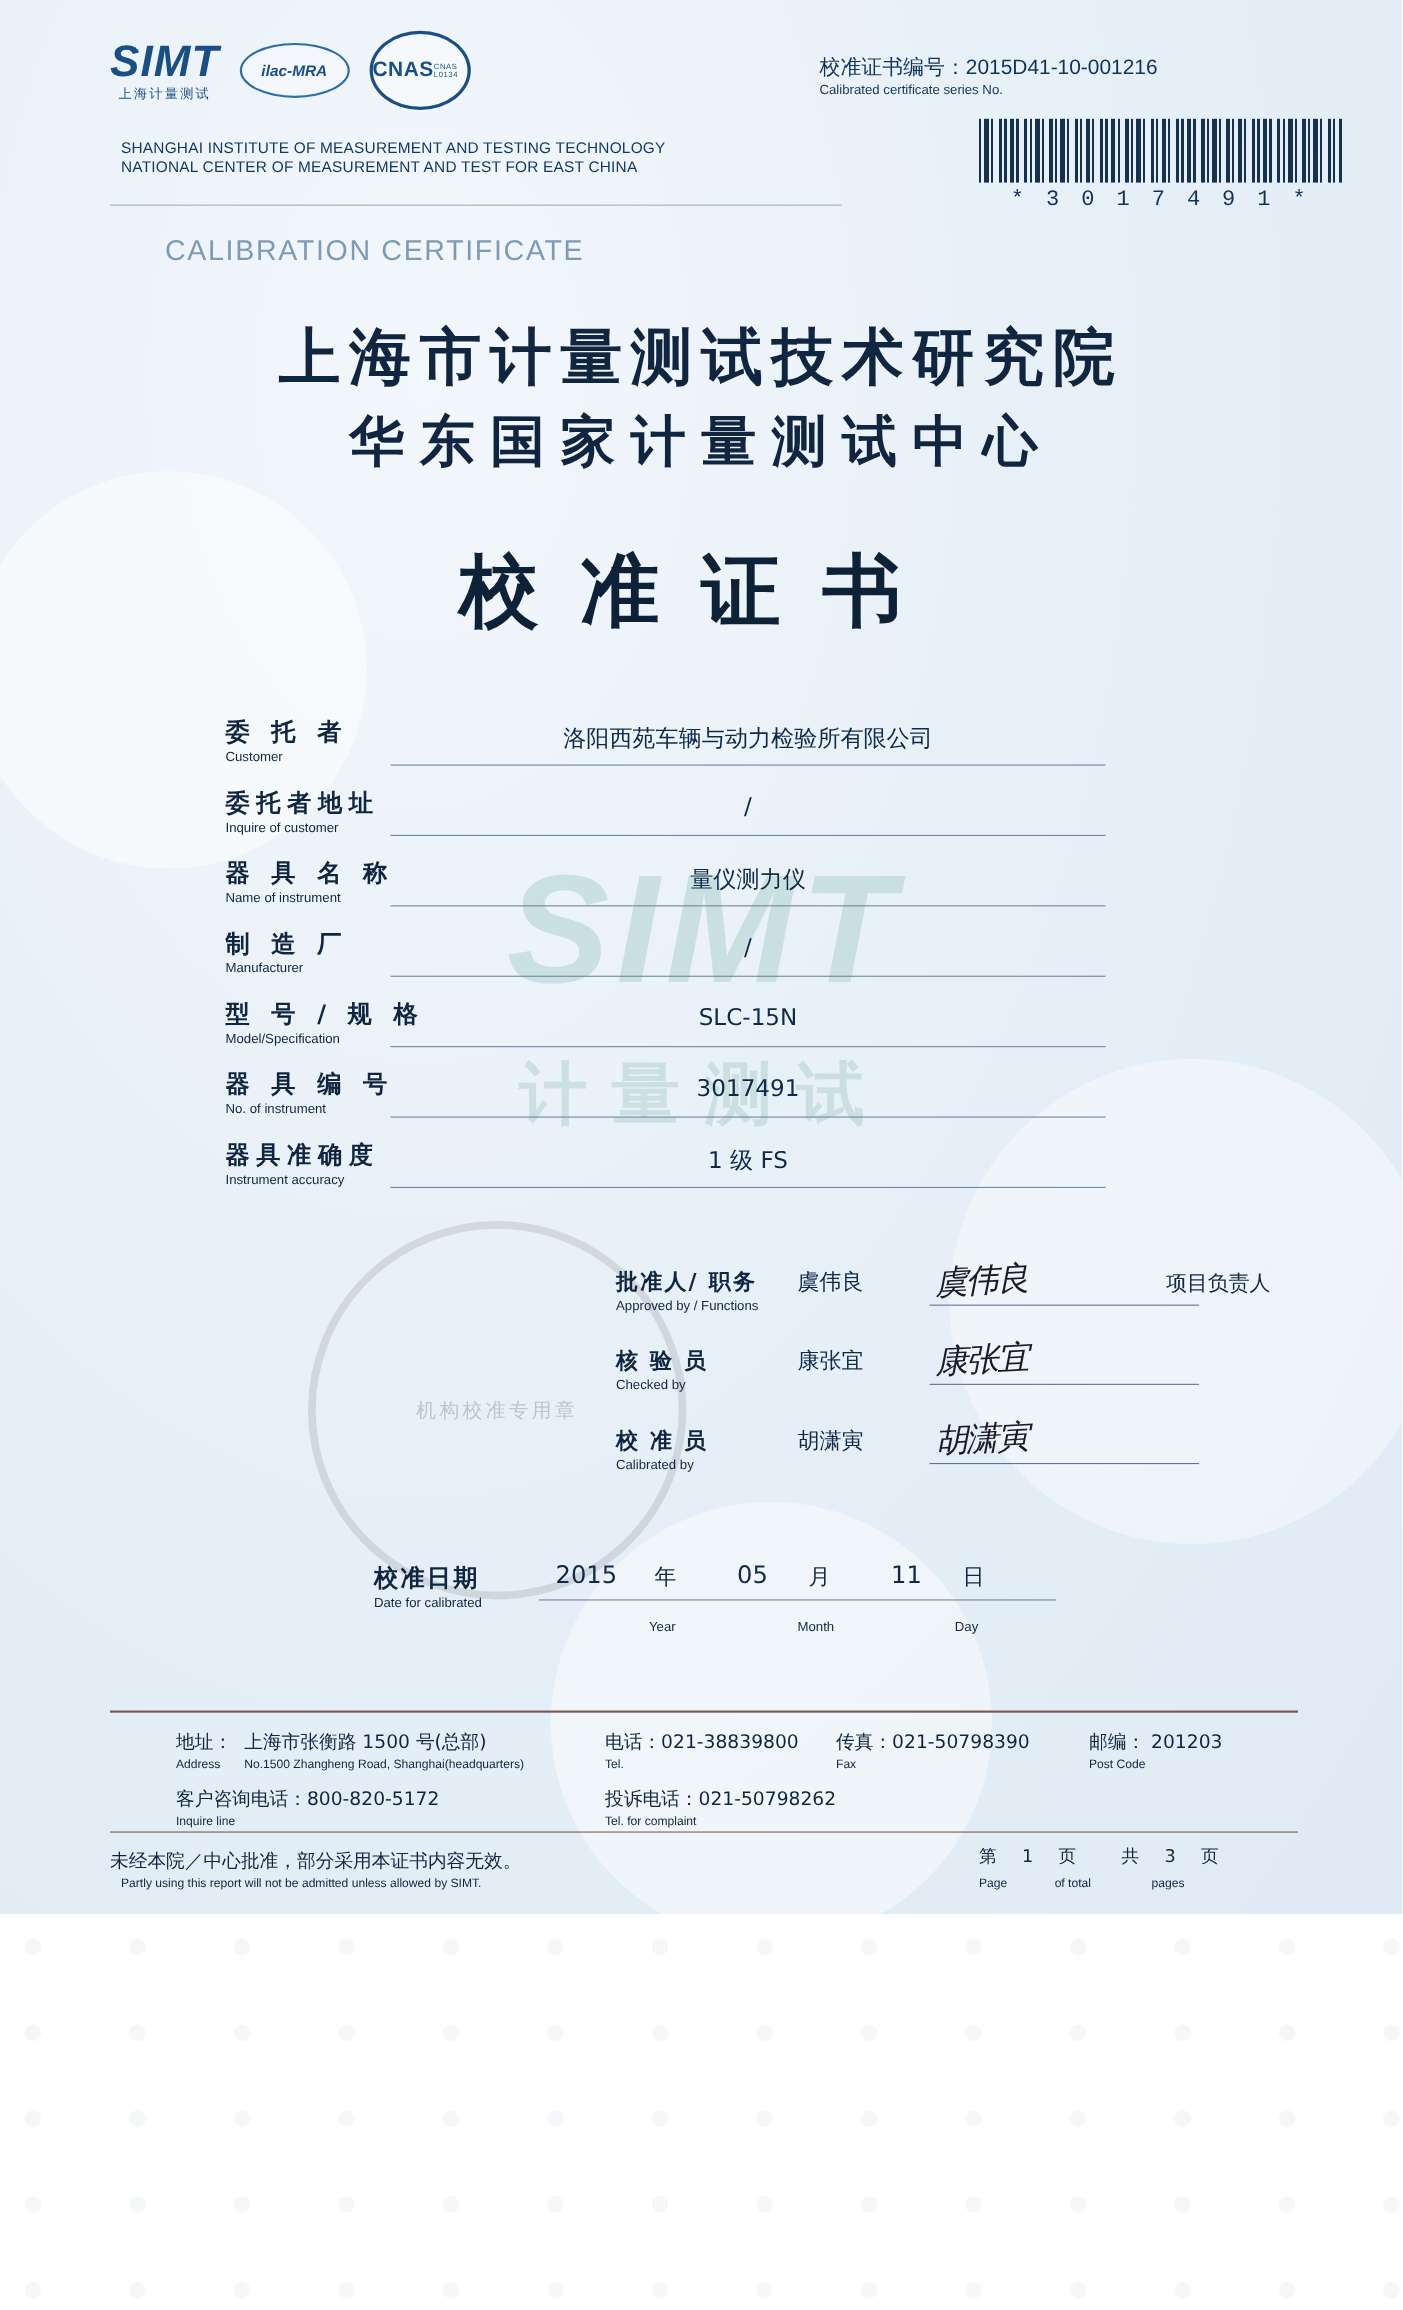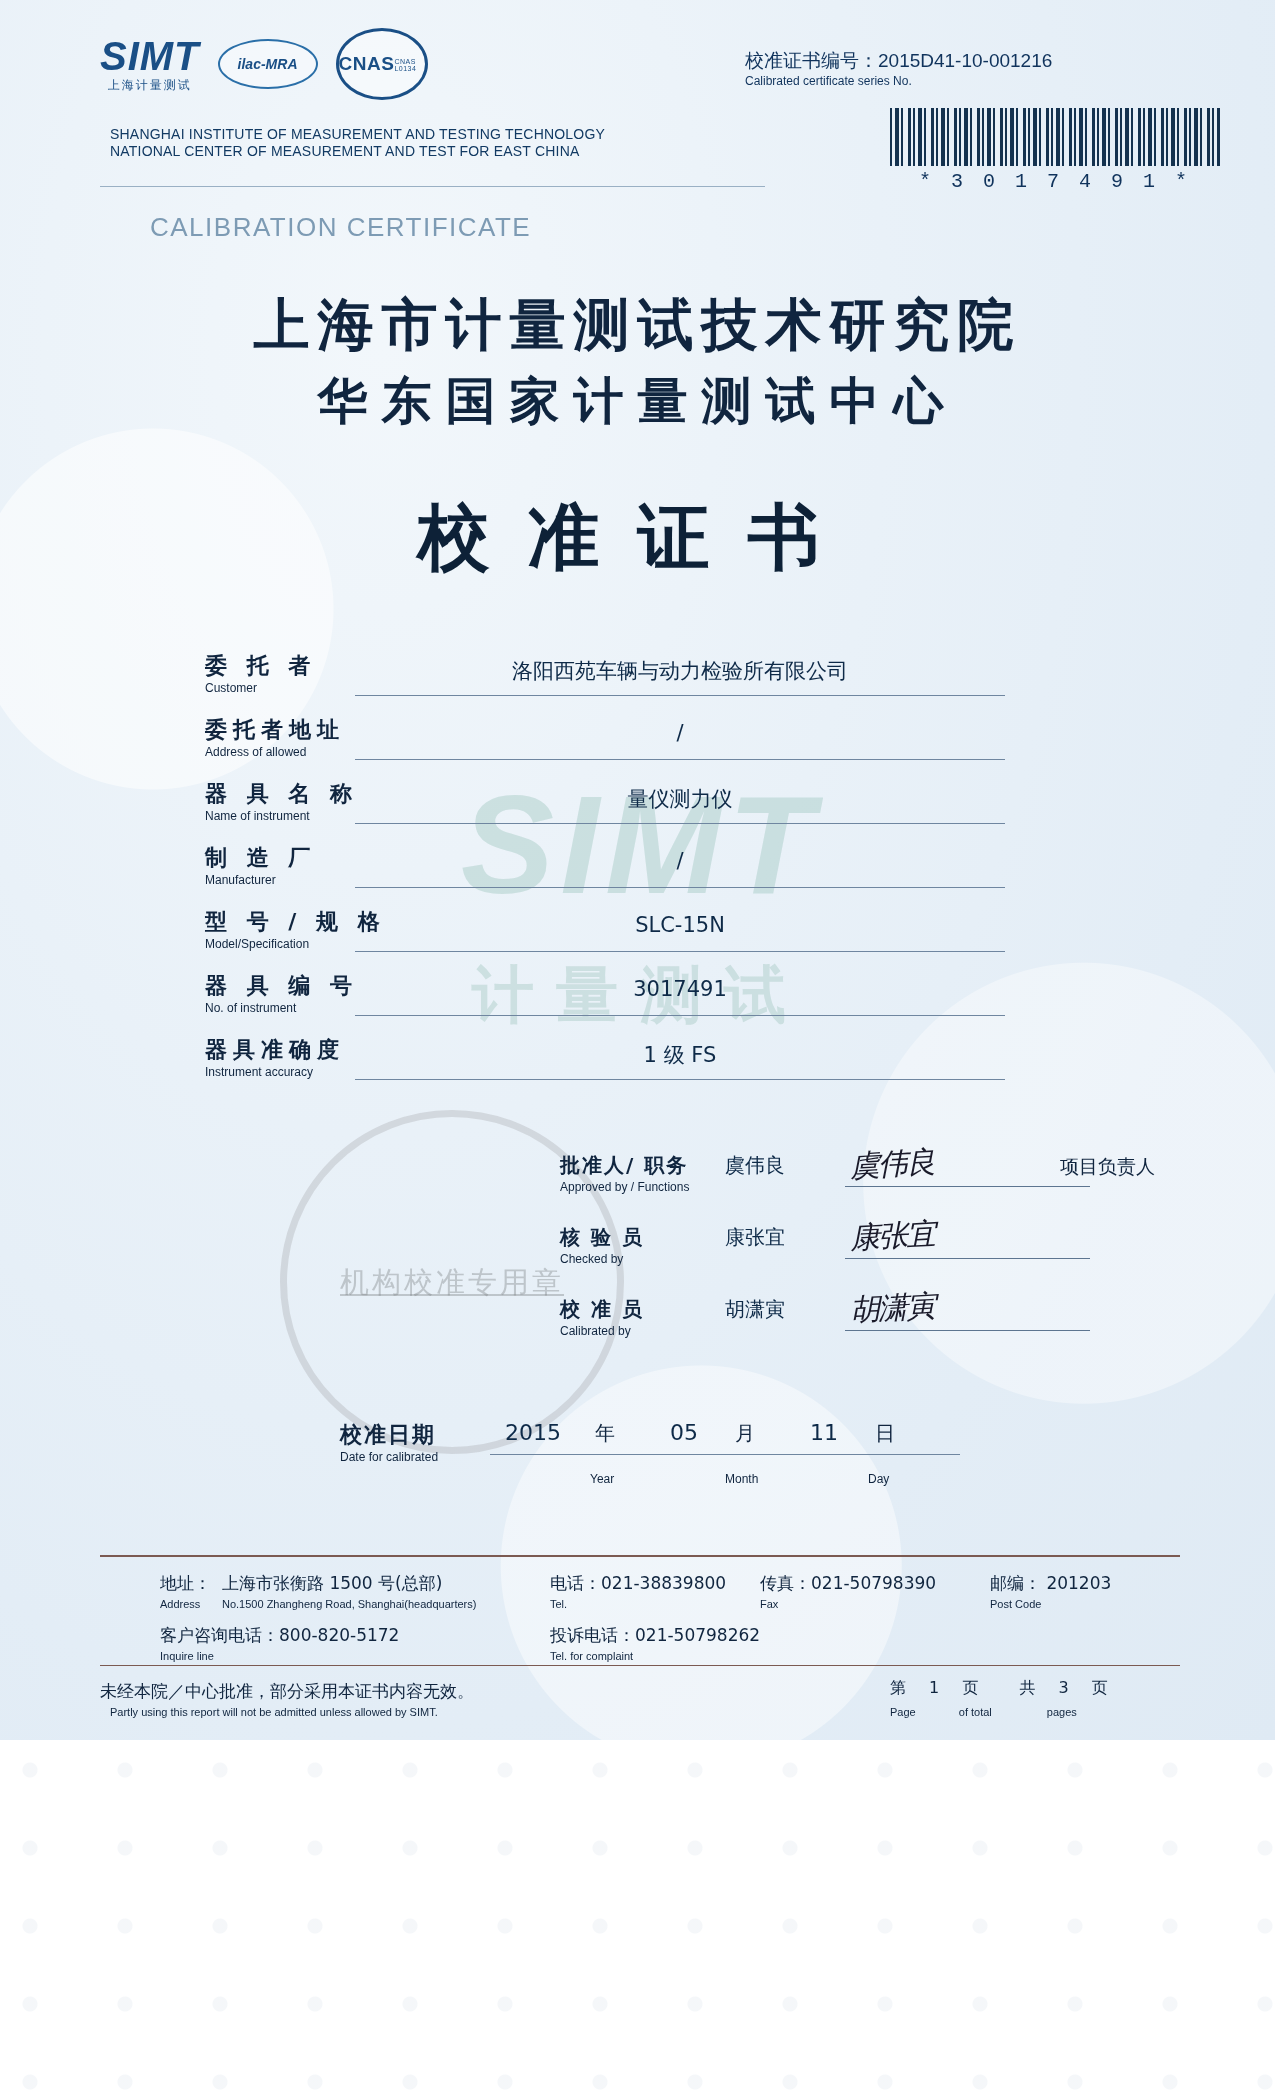--- a/index.html
+++ b/index.html
@@ -63,26 +63,25 @@
     letter-spacing: 22px;
     color: rgba(120,175,160,0.26);
   }
   .stamp {
     position: absolute;
     left: 280px; top: 1110px;
     width: 330px; height: 330px;
     border: 7px solid rgba(150,150,155,0.28);
     border-radius: 50%;
     color: rgba(120,125,130,0.38);
-    font-size: 29px;
+    font-size: 18px;
     text-align: center;
     line-height: 330px;
     letter-spacing: 3px;
     pointer-events: none;
-    text-decoration: underline;
   }
   .noise {
     position: absolute;
     left:0; top:0; width:1275px; height:1740px;
     background-image:
       radial-gradient(circle at 12% 35%, rgba(255,255,255,0.55) 0 180px, transparent 181px),
       radial-gradient(circle at 85% 68%, rgba(255,255,255,0.4) 0 220px, transparent 221px),
       radial-gradient(circle at 55% 90%, rgba(255,255,255,0.45) 0 200px, transparent 201px);
     pointer-events: none;
   }
@@ -310,21 +309,21 @@
 
     <div class="fields">
       <div class="frow">
         <div class="flabel-cn">委 托 者</div>
         <div class="flabel-en">Customer</div>
         <div class="fvalue">洛阳西苑车辆与动力检验所有限公司</div>
         <div class="fline"></div>
       </div>
       <div class="frow">
         <div class="flabel-cn">委托者地址</div>
-        <div class="flabel-en">Address of allowed</div>
+        <div class="flabel-en">Inquire of customer</div>
         <div class="fvalue">/</div>
         <div class="fline"></div>
       </div>
       <div class="frow">
         <div class="flabel-cn">器 具 名 称</div>
         <div class="flabel-en">Name of instrument</div>
         <div class="fvalue">量仪测力仪</div>
         <div class="fline"></div>
       </div>
       <div class="frow">

